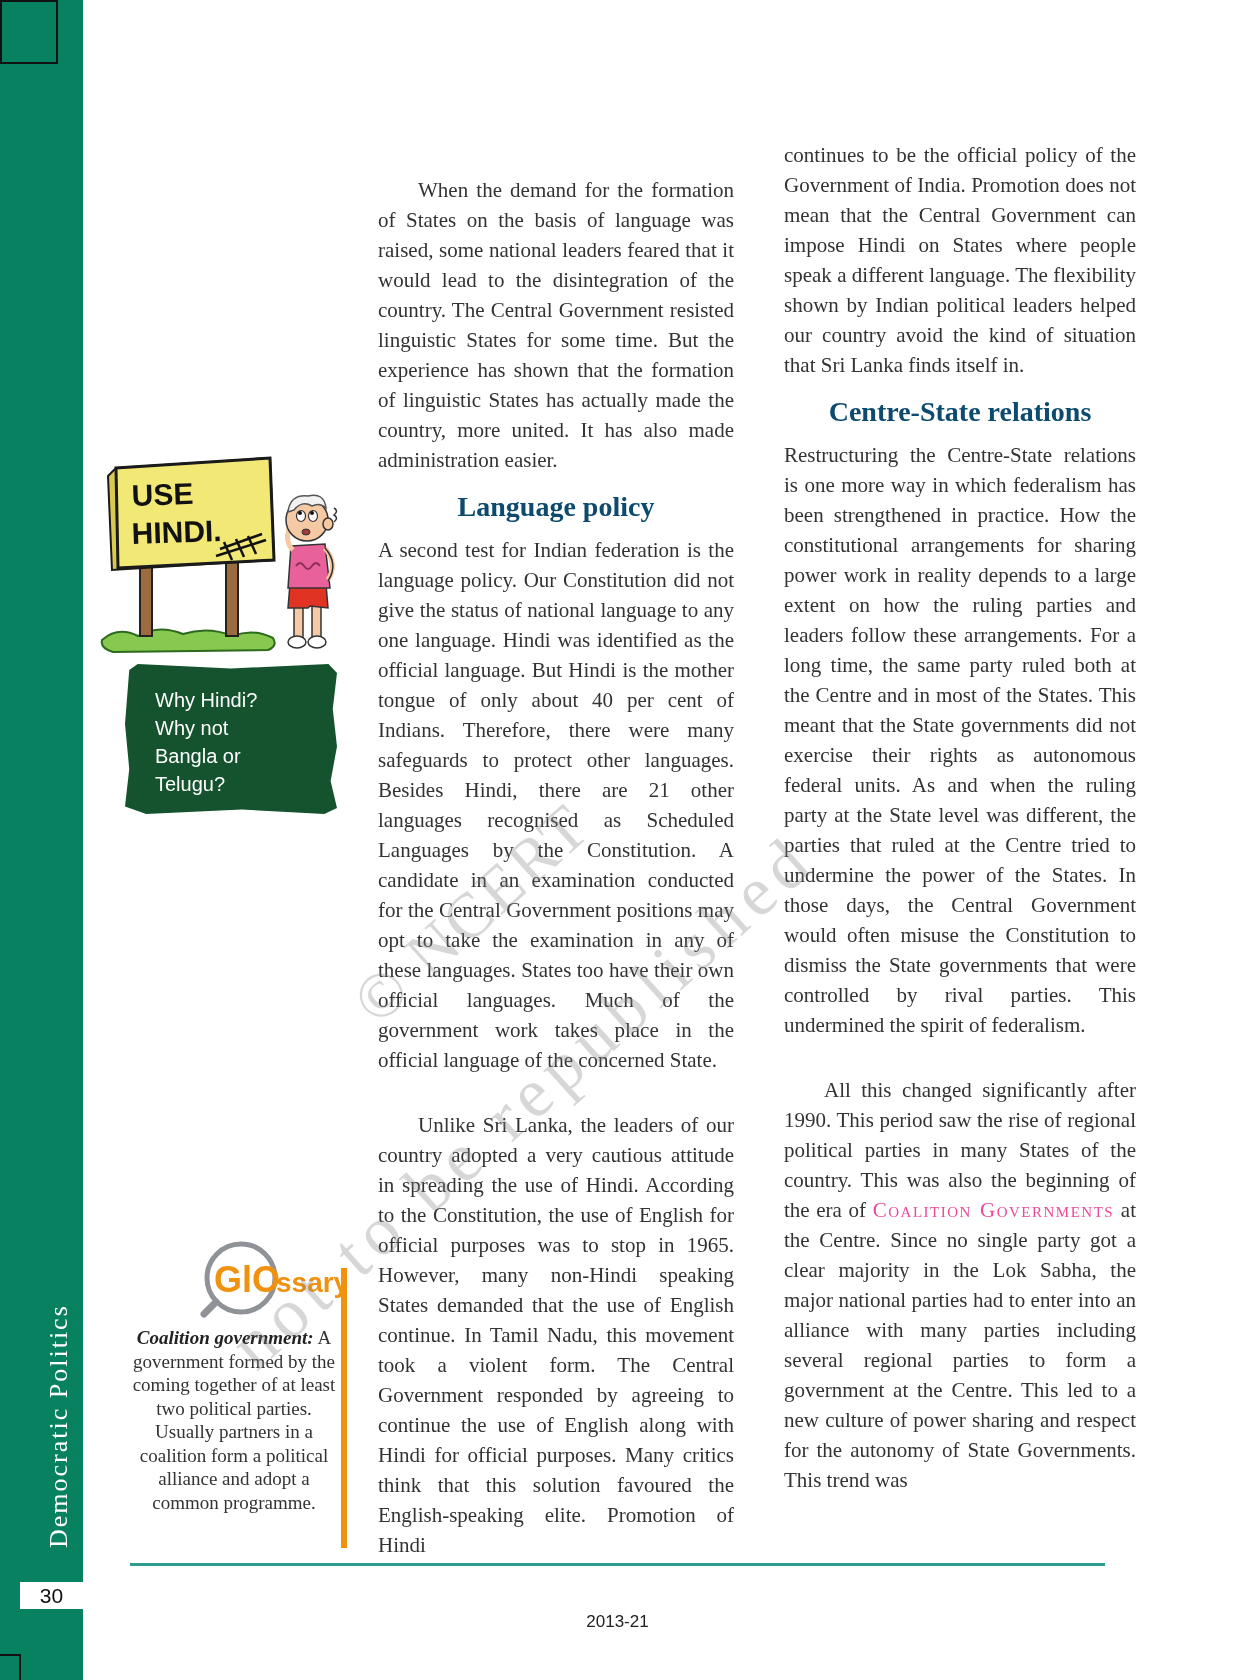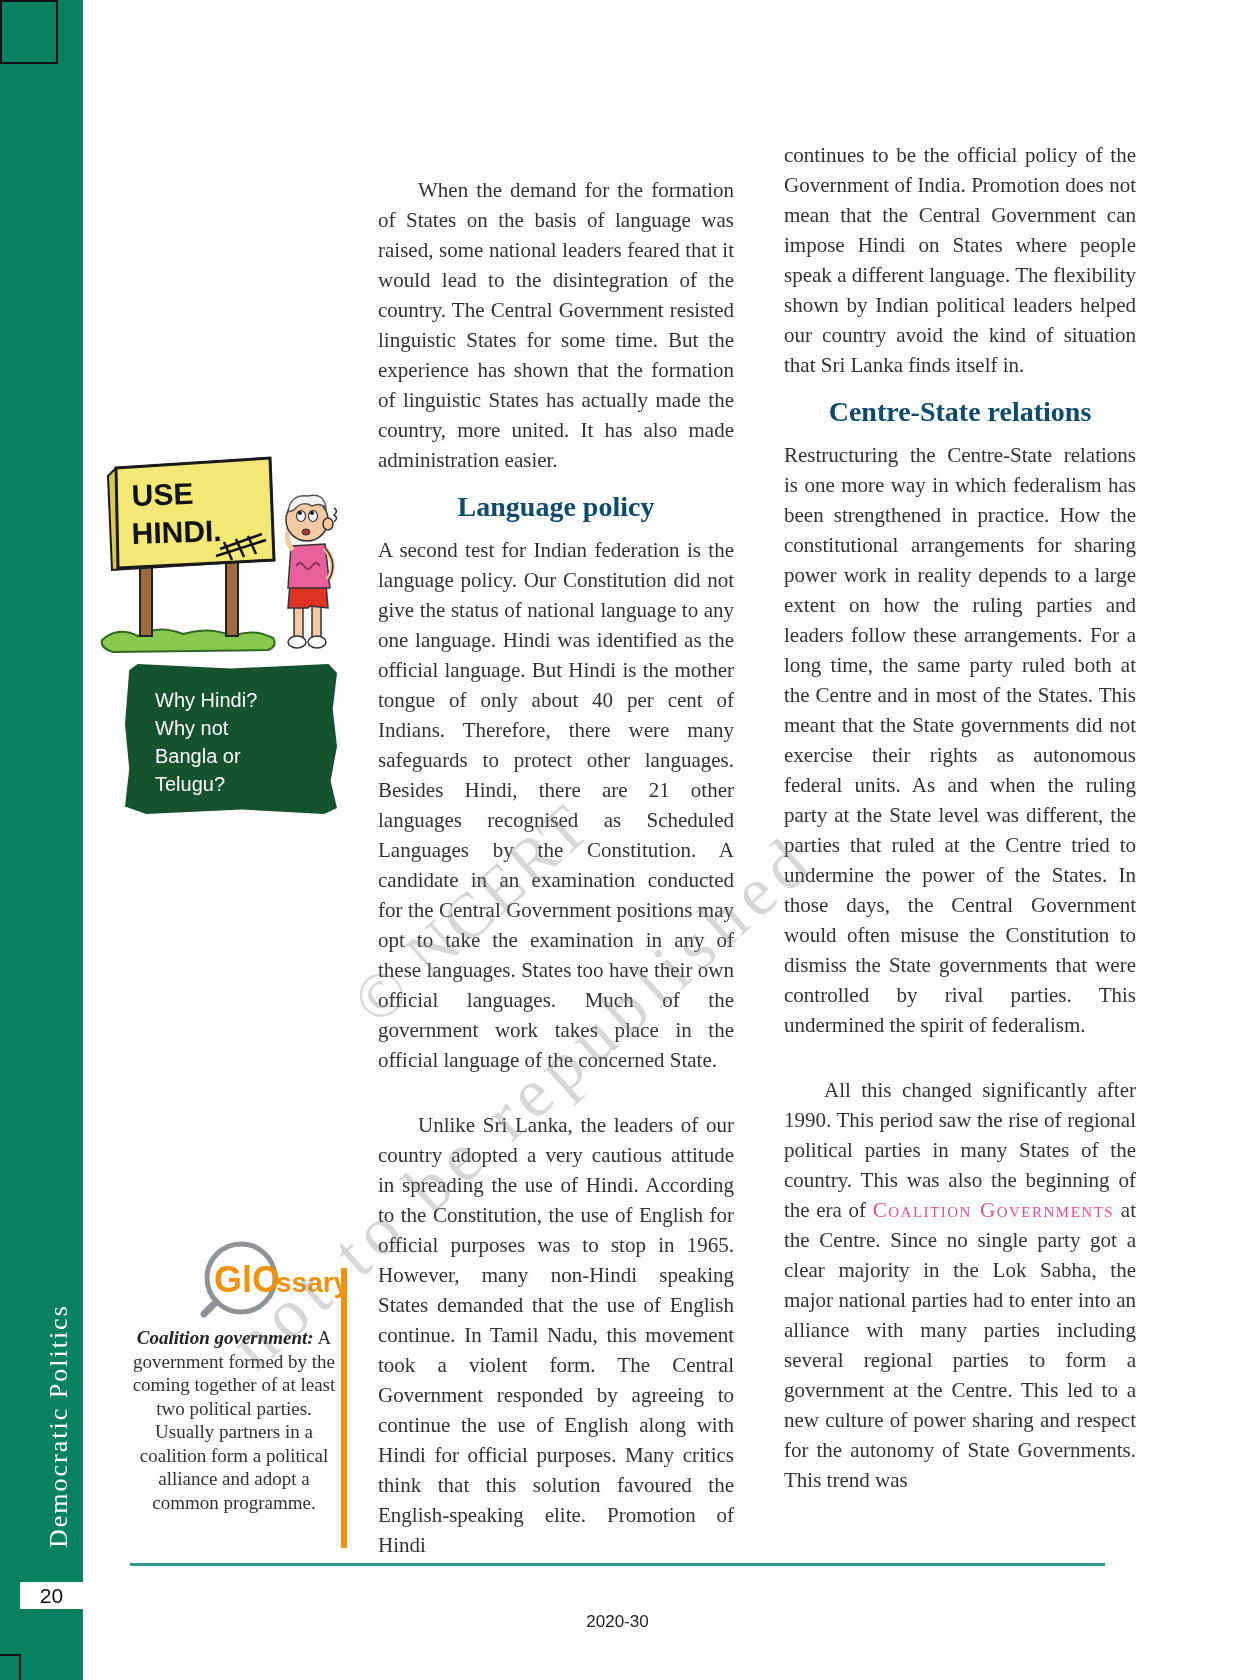--- a/index.html
+++ b/index.html
@@ -50,21 +50,21 @@
 </head>
 <body>
 
 <div class="page">
 
   <div class="band"></div>
   <div class="crop-tl"></div>
   <div class="crop-bl"></div>
   <div class="vtitle">Democratic Politics</div>
   <div class="pagenum-box">
-    <span class="pagenum">20</span>
+    <span class="pagenum">30</span>
   </div>
 
   <div class="cartoon">
     <svg width="245" height="208" viewBox="0 0 245 208">
 
       <path d="M4,192 Q20,178 40,188 Q60,176 85,186 Q110,178 135,188 Q155,180 175,190 Q180,198 170,202 L15,204 Q2,200 4,192 Z" fill="#86c94e" stroke="#2d6a1e" stroke-width="2"></path>
 
       <rect x="42" y="118" width="12" height="70" fill="#9c6b3e" stroke="#222" stroke-width="2"></rect>
       <rect x="128" y="114" width="12" height="74" fill="#9c6b3e" stroke="#222" stroke-width="2"></rect>
 
@@ -145,15 +145,15 @@
 
   <div class="gdef">
     <span class="term">Coalition government:</span><span> A government formed by the coming together of at least two political parties. Usually partners in a coalition form a political alliance and adopt a common programme.</span>
   </div>
   <div class="orange-bar"></div>
 
   <div class="wm wm1">© NCERT</div>
   <div class="wm wm2">not to be republished</div>
 
   <div class="rule"></div>
-  <div class="footer">2020-30</div>
+  <div class="footer">2013-21</div>
 
 </div>
 
 </body></html>

